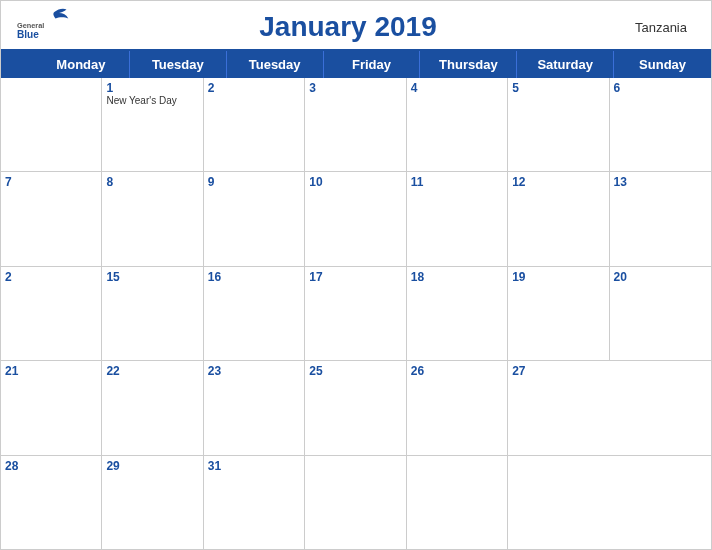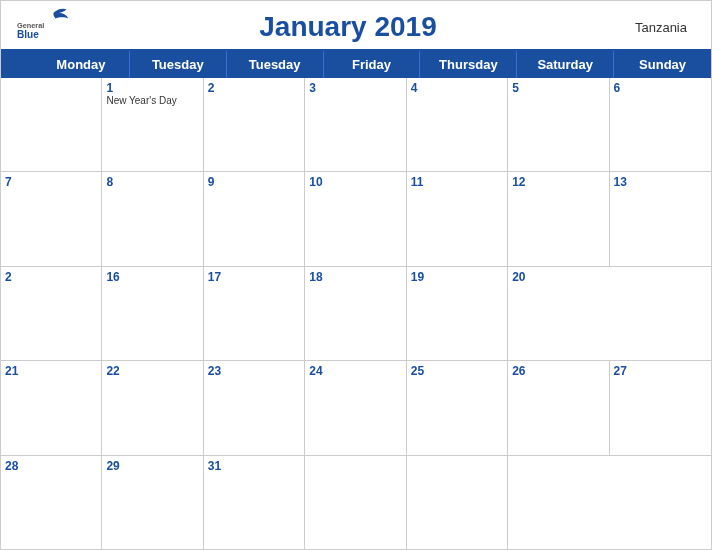--- a/index.html
+++ b/index.html
@@ -186,20 +186,23 @@
           </div>
           <div class="day-cell">
             <div class="day-number">13</div>
           </div>
         </div>
         <div class="week-row">
           <div class="day-cell">
             <div class="day-number">2</div>
           </div>
           <div class="day-cell">
+            <div class="day-number">15</div>
+          </div>
+          <div class="day-cell">
             <div class="day-number">16</div>
           </div>
           <div class="day-cell">
             <div class="day-number">17</div>
           </div>
           <div class="day-cell">
             <div class="day-number">18</div>
           </div>
           <div class="day-cell">
             <div class="day-number">19</div>
@@ -210,23 +213,20 @@
         </div>
         <div class="week-row">
           <div class="day-cell">
             <div class="day-number">21</div>
           </div>
           <div class="day-cell">
             <div class="day-number">22</div>
           </div>
           <div class="day-cell">
             <div class="day-number">23</div>
-          </div>
-          <div class="day-cell">
-            <div class="day-number">24</div>
           </div>
           <div class="day-cell">
             <div class="day-number">25</div>
           </div>
           <div class="day-cell">
             <div class="day-number">26</div>
           </div>
           <div class="day-cell">
             <div class="day-number">27</div>
           </div>

